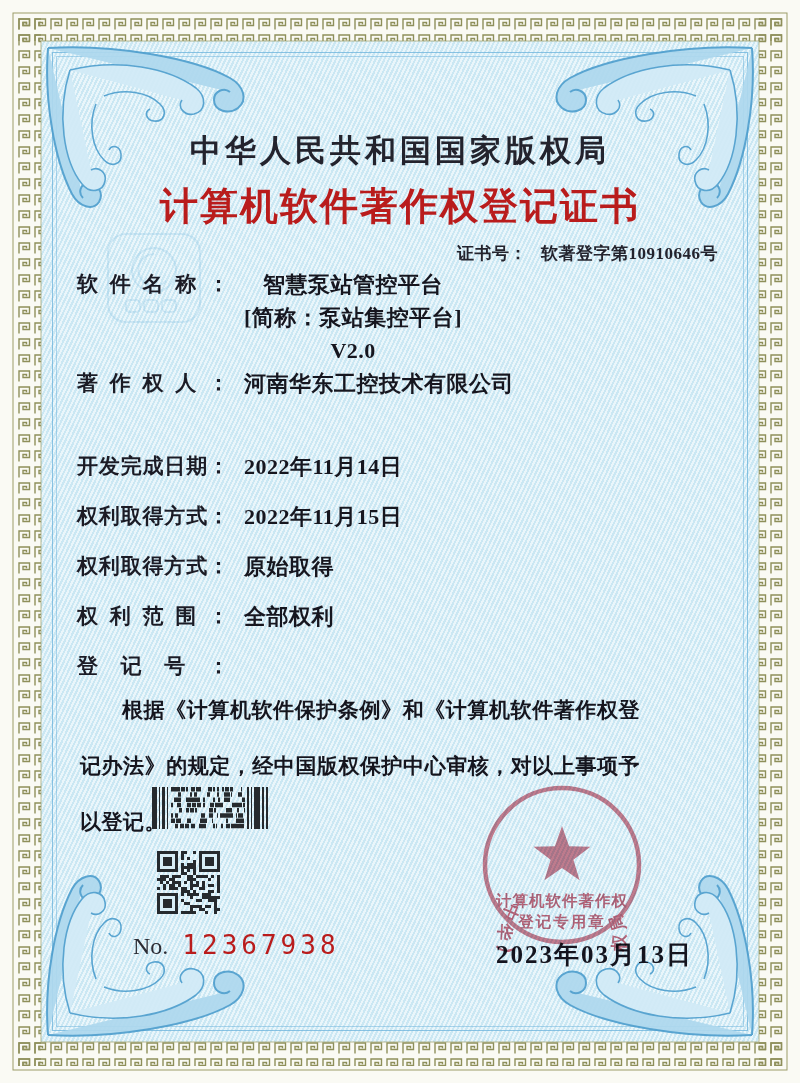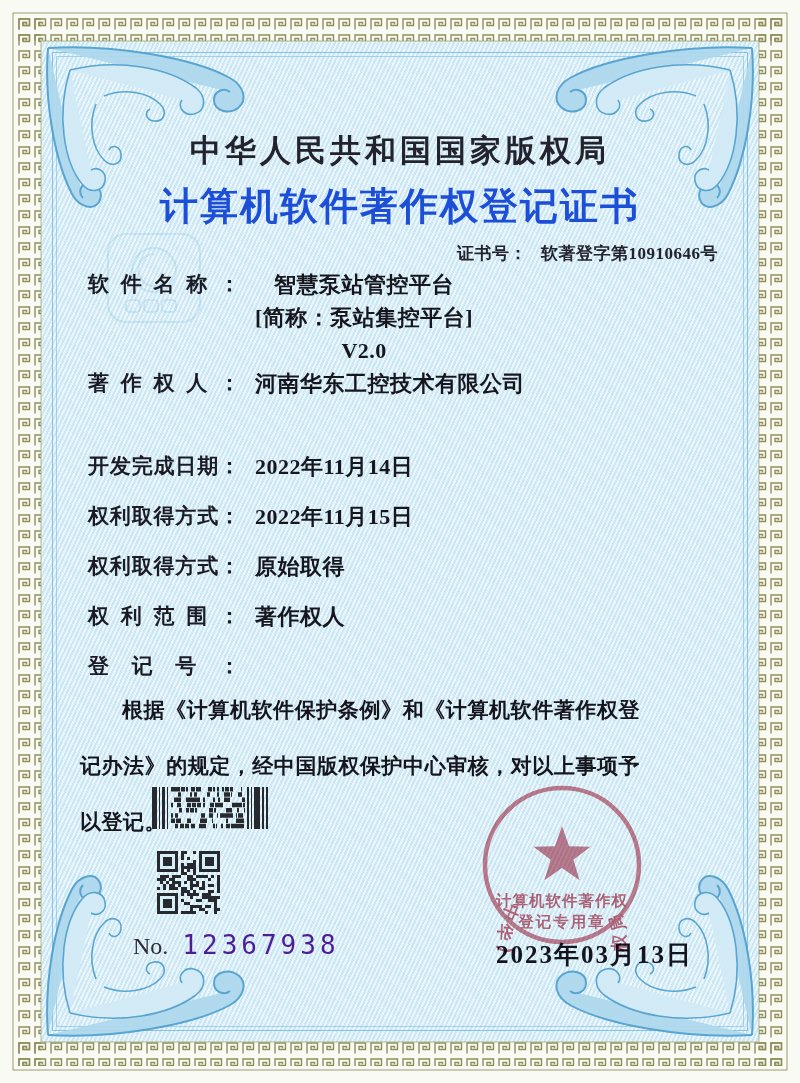--- a/index.html
+++ b/index.html
@@ -27,48 +27,48 @@
   .fl-br{right:44px;bottom:44px;transform:scale(-1,-1);}
   .watermark{position:absolute;left:104px;top:230px;z-index:1;opacity:.45;}
   
   .content{position:absolute;inset:0;z-index:2;color:#1e1e28;}
   .issuer{
     position:absolute;top:130px;left:0;right:0;text-align:center;
     font-size:31px;font-weight:700;letter-spacing:4px;color:#23232d;
   }
   .cert-title{
     position:absolute;top:181px;left:0;right:0;text-align:center;
-    font-size:38px;font-weight:700;letter-spacing:2px;color:#1d4ed8;
+    font-size:38px;font-weight:700;letter-spacing:2px;color:#b91c1c;
   }
   .certno-row{
     position:absolute;top:242px;right:82px;
     font-size:17px;font-weight:700;color:#23232d;letter-spacing:.5px;padding-left:28px;
   }
   .certno-row .gap{display:inline-block;width:14px;}
-  .fields{position:absolute;left:88px;top:268px;width:640px;}
+  .fields{position:absolute;left:77px;top:268px;width:640px;}
   .frow{display:flex;align-items:flex-start;font-weight:700;font-size:22px;line-height:33px;}
   .flabel{
     display:inline-block;width:152px;flex:0 0 152px;
     font-size:21px;text-align:justify;text-align-last:justify;color:#1b1b25;
   }
   .fvalue{margin-left:15px;color:#16161f;letter-spacing:.5px;text-align:center;}
   .mt-gap{margin-top:50px;}
   .mt-row{margin-top:17px;}
   .statement{
     position:absolute;left:80px;top:682px;width:560px;
     font-size:21px;font-weight:600;line-height:56px;
     text-indent:2em;text-align:justify;color:#15151e;letter-spacing:.5px;
   }
   
   .barcode{position:absolute;left:152px;top:787px;}
   .qrcode{position:absolute;left:157px;top:851px;}
   .serial-row{position:absolute;left:133px;top:930px;font-size:24px;color:#2c2c34;}
   .serial-num{
     font-family:"DejaVu Sans Mono","Liberation Mono",monospace;
-    font-size:26px;color:#4c1d95;letter-spacing:4px;margin-left:14px;
+    font-size:26px;color:#b91c1c;letter-spacing:4px;margin-left:14px;
   }
   .seal{position:absolute;left:477px;top:780px;z-index:3;mix-blend-mode:multiply;opacity:.9;}
   .issue-date{
     position:absolute;left:464px;top:938px;z-index:4;
     font-size:25px;font-weight:700;letter-spacing:2px;color:#14141e;padding-left:32px;
   }
 </style>
 </head>
 <body>
 
@@ -158,21 +158,21 @@
       <div class="frow mt-row">
         <span class="flabel">权利取得方式：</span>
         <span class="fvalue">2022年11月15日</span>
       </div>
       <div class="frow mt-row">
         <span class="flabel">权利取得方式：</span>
         <span class="fvalue">原始取得</span>
       </div>
       <div class="frow mt-row">
         <span class="flabel">权利范围：</span>
-        <span class="fvalue">著作权人</span>
+        <span class="fvalue">全部权利</span>
       </div>
       <div class="frow mt-row">
         <span class="flabel">登记号：</span>
       </div>
     </div>
 
     <div class="statement">根据《计算机软件保护条例》和《计算机软件著作权登记办法》的规定，经中国版权保护中心审核，对以上事项予以登记。</div>
 
     <svg class="barcode" width="116" height="42" viewBox="0 0 116 42" aria-hidden="true">
       <g fill="#262a2e">

